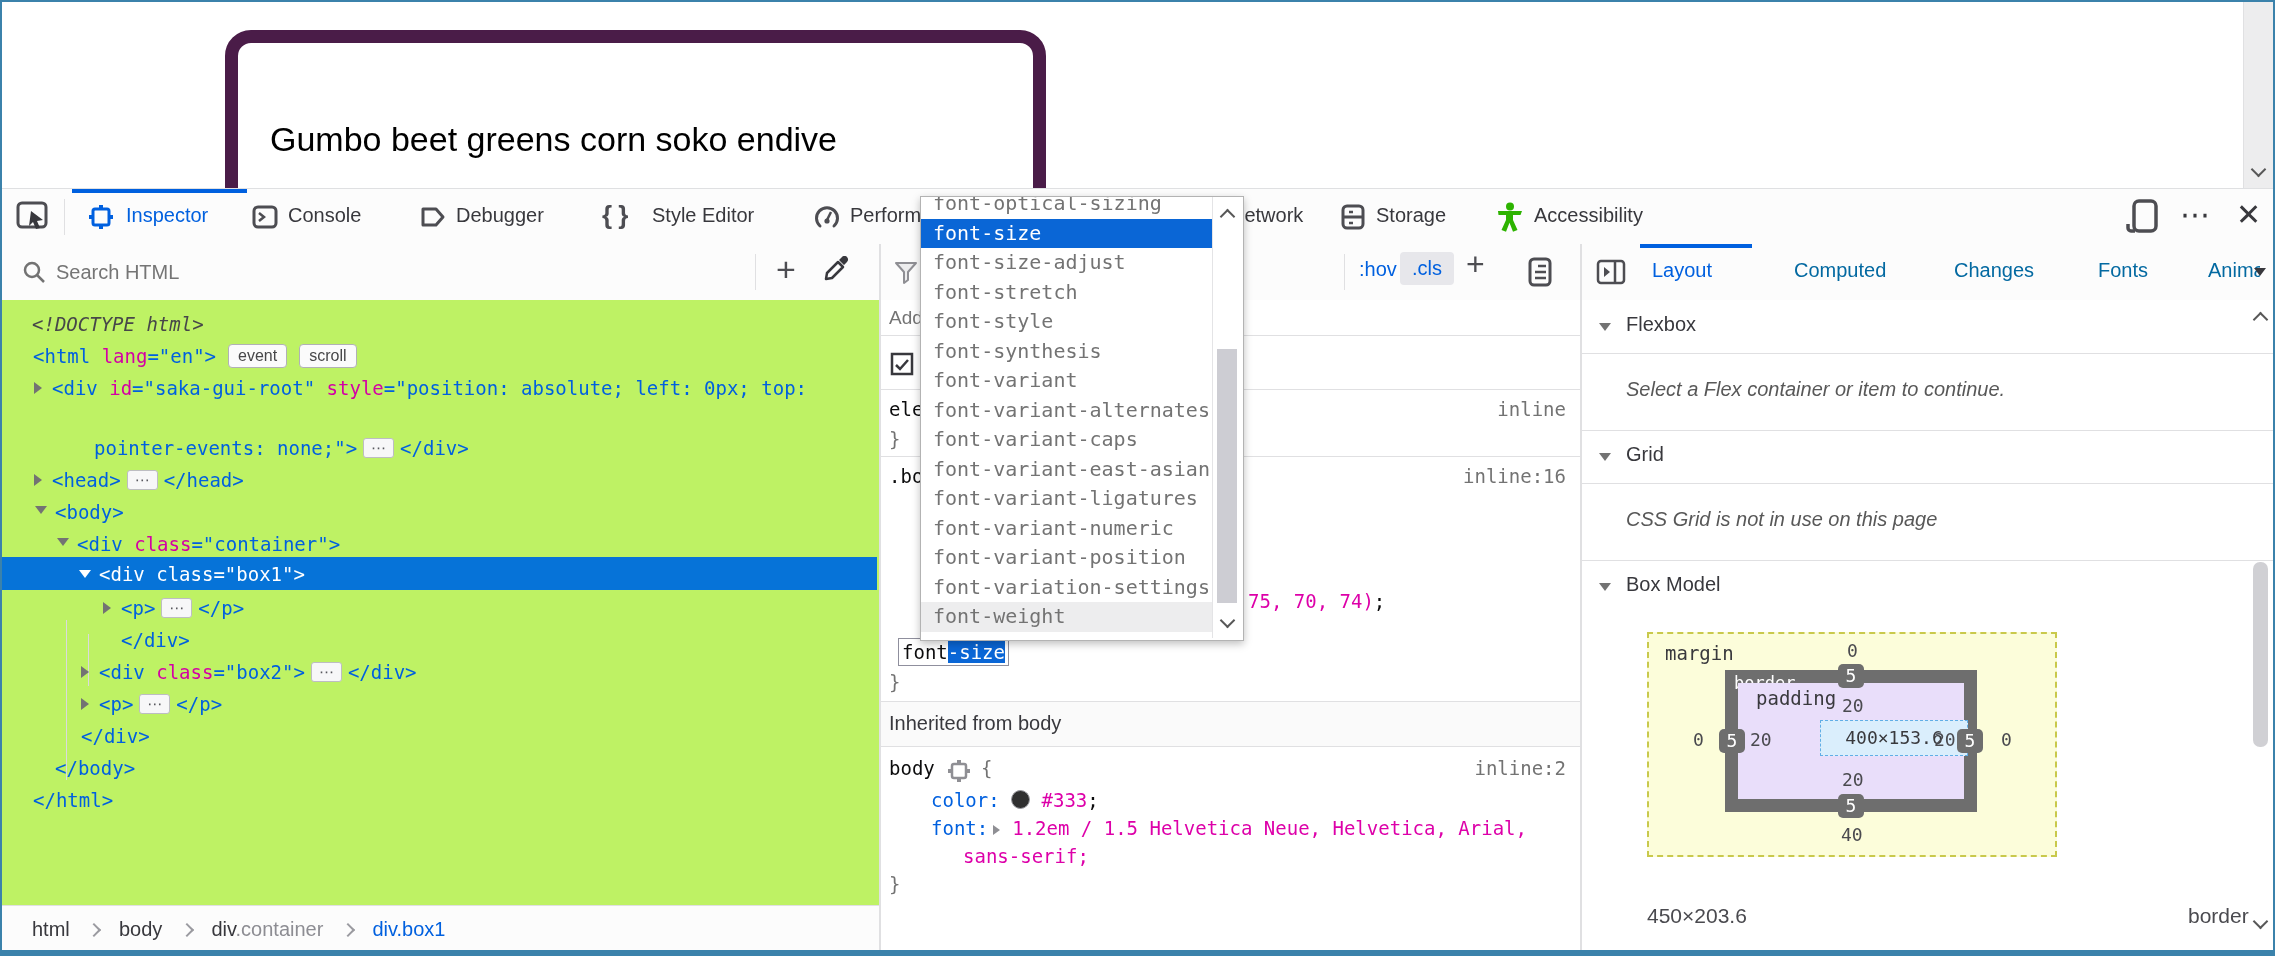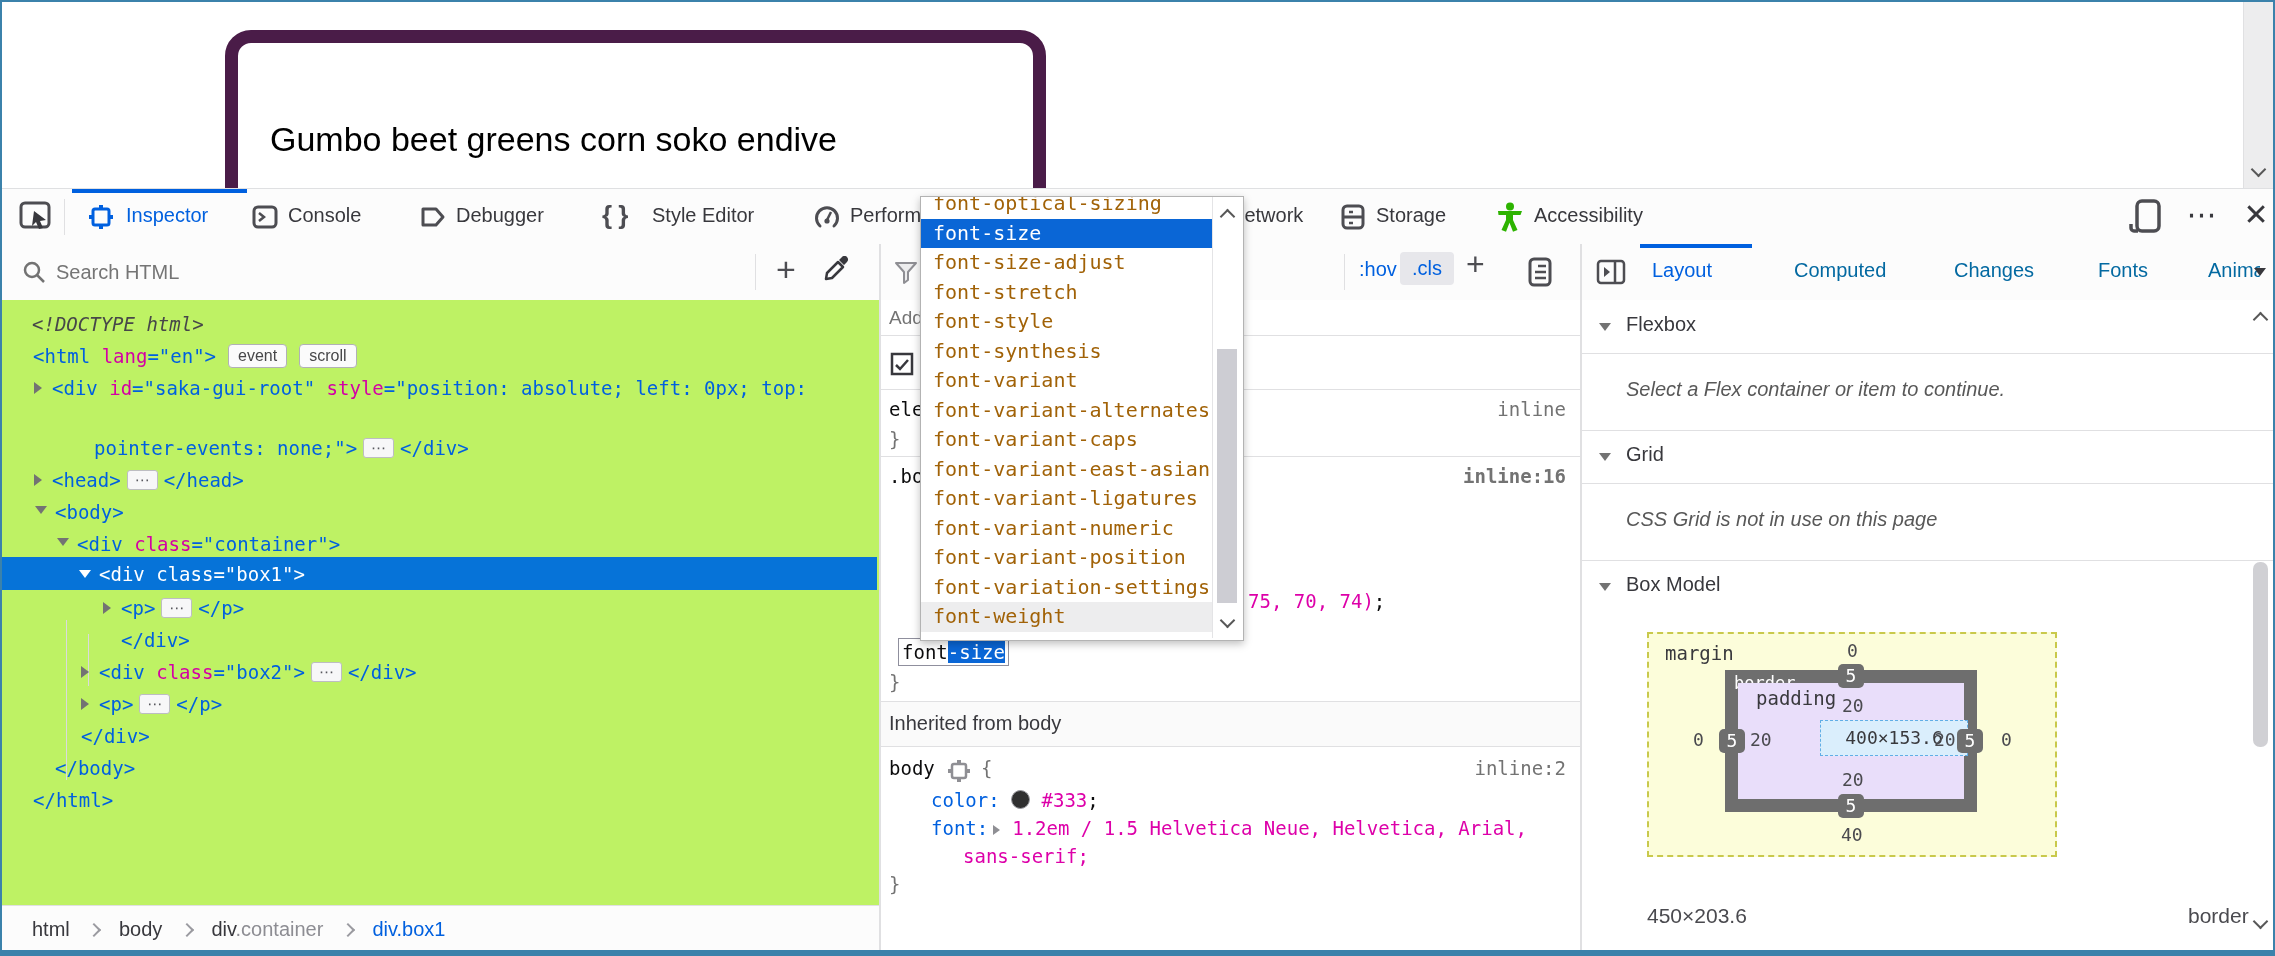--- a/index.html
+++ b/index.html
@@ -35,21 +35,21 @@
   .vline{position:absolute;width:1px;background:#e0e0e2;}
   .rule-txt{position:absolute;font-size:19px;white-space:pre;}
   .side-tab{font-size:20px;color:#0369a1;}
   .side-tab.active{color:#0060df;}
   .sec-hdr{font-size:20px;color:#38383d;}
   .sec-msg{font-size:20px;color:#585858;font-style:italic;}
   .bm-num{position:absolute;font-family:"DejaVu Sans Mono",monospace;font-size:18px;color:#4a4a4f;}
   .bm-chip{position:absolute;background:#6e6e6e;color:#fff;font-family:"DejaVu Sans Mono",monospace;
     font-size:18px;line-height:24px;width:26px;text-align:center;border-radius:5px;}
   .dd-item{height:29.5px;line-height:29.5px;padding-left:12px;white-space:pre;overflow:hidden;
-    font-family:"DejaVu Sans Mono",monospace;font-size:20px;color:#a16207;}
+    font-family:"DejaVu Sans Mono",monospace;font-size:20px;color:#737373;}
   .dd-item.sel{background:#0a66d6;color:#fff;}
   .dd-item.hov{background:#ededee;}
   .chev{display:inline-block;width:9px;height:9px;border-right:2px solid #585858;border-bottom:2px solid #585858;}
   .chev-up{transform:rotate(-135deg);}
   .chev-down{transform:rotate(45deg);}
   .crumb-sep{display:inline-block;width:8px;height:8px;border-right:2px solid #9a9aa0;border-top:2px solid #9a9aa0;transform:rotate(45deg);margin:0 14px;vertical-align:1px;}
 </style>
 </head>
 <body>
 
@@ -57,21 +57,21 @@
 
   <div class="abs" style="left:0;top:0;width:2271px;height:186px;overflow:hidden;background:#fff;">
     <div class="abs" style="left:223px;top:28px;width:795px;height:220px;border:13px solid #4a1c48;border-radius:26px;background:#fff;"></div>
     <div class="abs" style="left:268px;top:118px;font-size:34px;color:#000000;">Gumbo beet greens corn soko endive</div>
 
     <div class="abs" style="left:2241px;top:0;width:30px;height:186px;background:#ededee;border-left:1px solid #e0e0e2;">
       <span class="chev chev-down abs" style="left:9px;top:162px;"></span>
     </div>
   </div>
 
-  <div class="abs" style="left:0;top:186px;width:2271px;height:56px;background:#fcfcfc;border-top:1px solid #dfe0e2;border-bottom:1px solid #dfe0e2;text-align:center;">
+  <div class="abs" style="left:0;top:186px;width:2271px;height:56px;background:#fcfcfc;border-top:1px solid #dfe0e2;border-bottom:1px solid #dfe0e2;">
 
     <div class="abs" style="left:14px;top:12px;width:40px;height:32px;">
       <svg width="34" height="30" viewBox="0 0 34 30">
         <rect x="2" y="2" width="28" height="24" rx="4" fill="none" stroke="#4d4d52" stroke-width="3"></rect>
         <path d="M15 10 L27 19 L21 20 L24 27 L20 28 L17 21 L13 25 Z" fill="#38383d"></path>
       </svg>
     </div>
     <div class="vline" style="left:62px;top:10px;height:36px;"></div>
 
     <div class="abs" style="left:70px;top:0;width:175px;height:54px;">
@@ -259,21 +259,21 @@
 
     <div class="abs mono" style="left:0;top:146px;width:699px;height:66px;">
       <span class="rule-txt" style="left:8px;top:8px;"><span class="c-dark">element</span> <span class="c-gray">{</span></span>
       <span class="rule-txt c-gray" style="right:14px;top:8px;">inline</span>
       <span class="rule-txt c-gray" style="left:8px;top:38px;">}</span>
     </div>
     <div class="hline" style="left:0;top:212px;width:699px;"></div>
 
     <div class="abs mono" style="left:0;top:213px;width:699px;height:244px;">
       <span class="rule-txt" style="left:8px;top:8px;"><span class="c-dark">.box1</span> <span class="c-gray">{</span></span>
-      <span class="rule-txt c-gray" style="right:14px;top:8px;font-weight:bold;">inline:16</span>
+      <span class="rule-txt c-gray" style="right:14px;top:8px;">inline:16</span>
       <span class="rule-txt" style="left:367px;top:133px;"><span class="c-pink">75, 70, 74)</span><span class="c-dark">;</span></span>
 
       <span class="rule-txt" style="left:17px;top:181px;border:1px solid #8f8f9d;background:#fff;padding:2px 3px;"><span class="c-dark">font</span><span style="background:#0a66d6;color:#fff;">-size</span></span>
       <span class="rule-txt c-gray" style="left:8px;top:214px;">}</span>
     </div>
     <div class="hline" style="left:0;top:457px;width:699px;"></div>
 
     <div class="abs" style="left:0;top:458px;width:699px;height:44px;background:#fafafa;border-bottom:1px solid #e0e0e2;">
       <span class="abs" style="left:8px;top:10px;font-size:20px;color:#38383d;">Inherited from body</span>
     </div>

